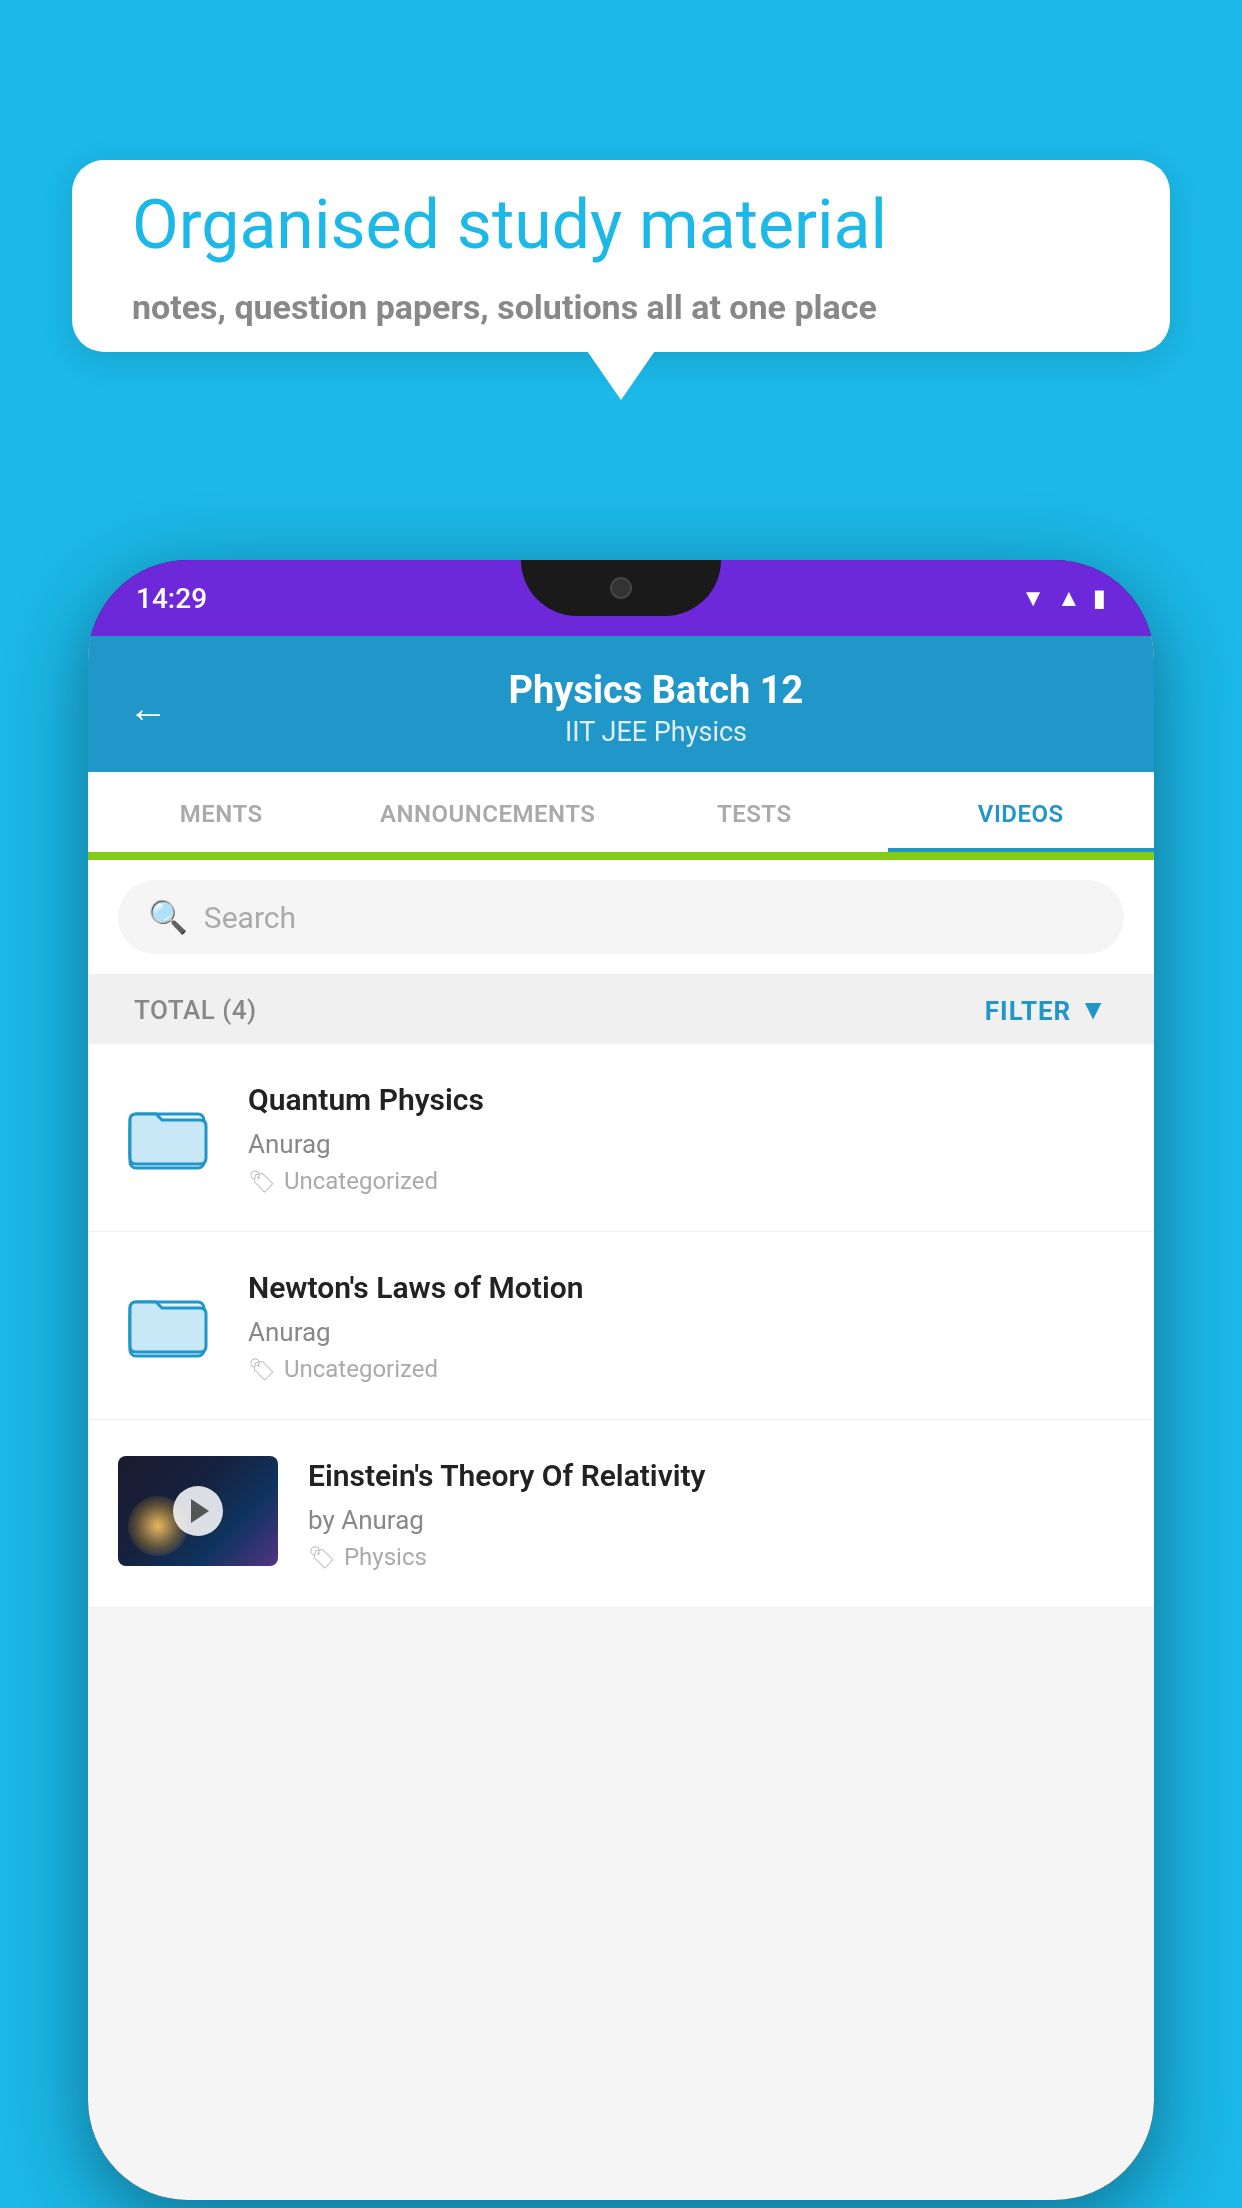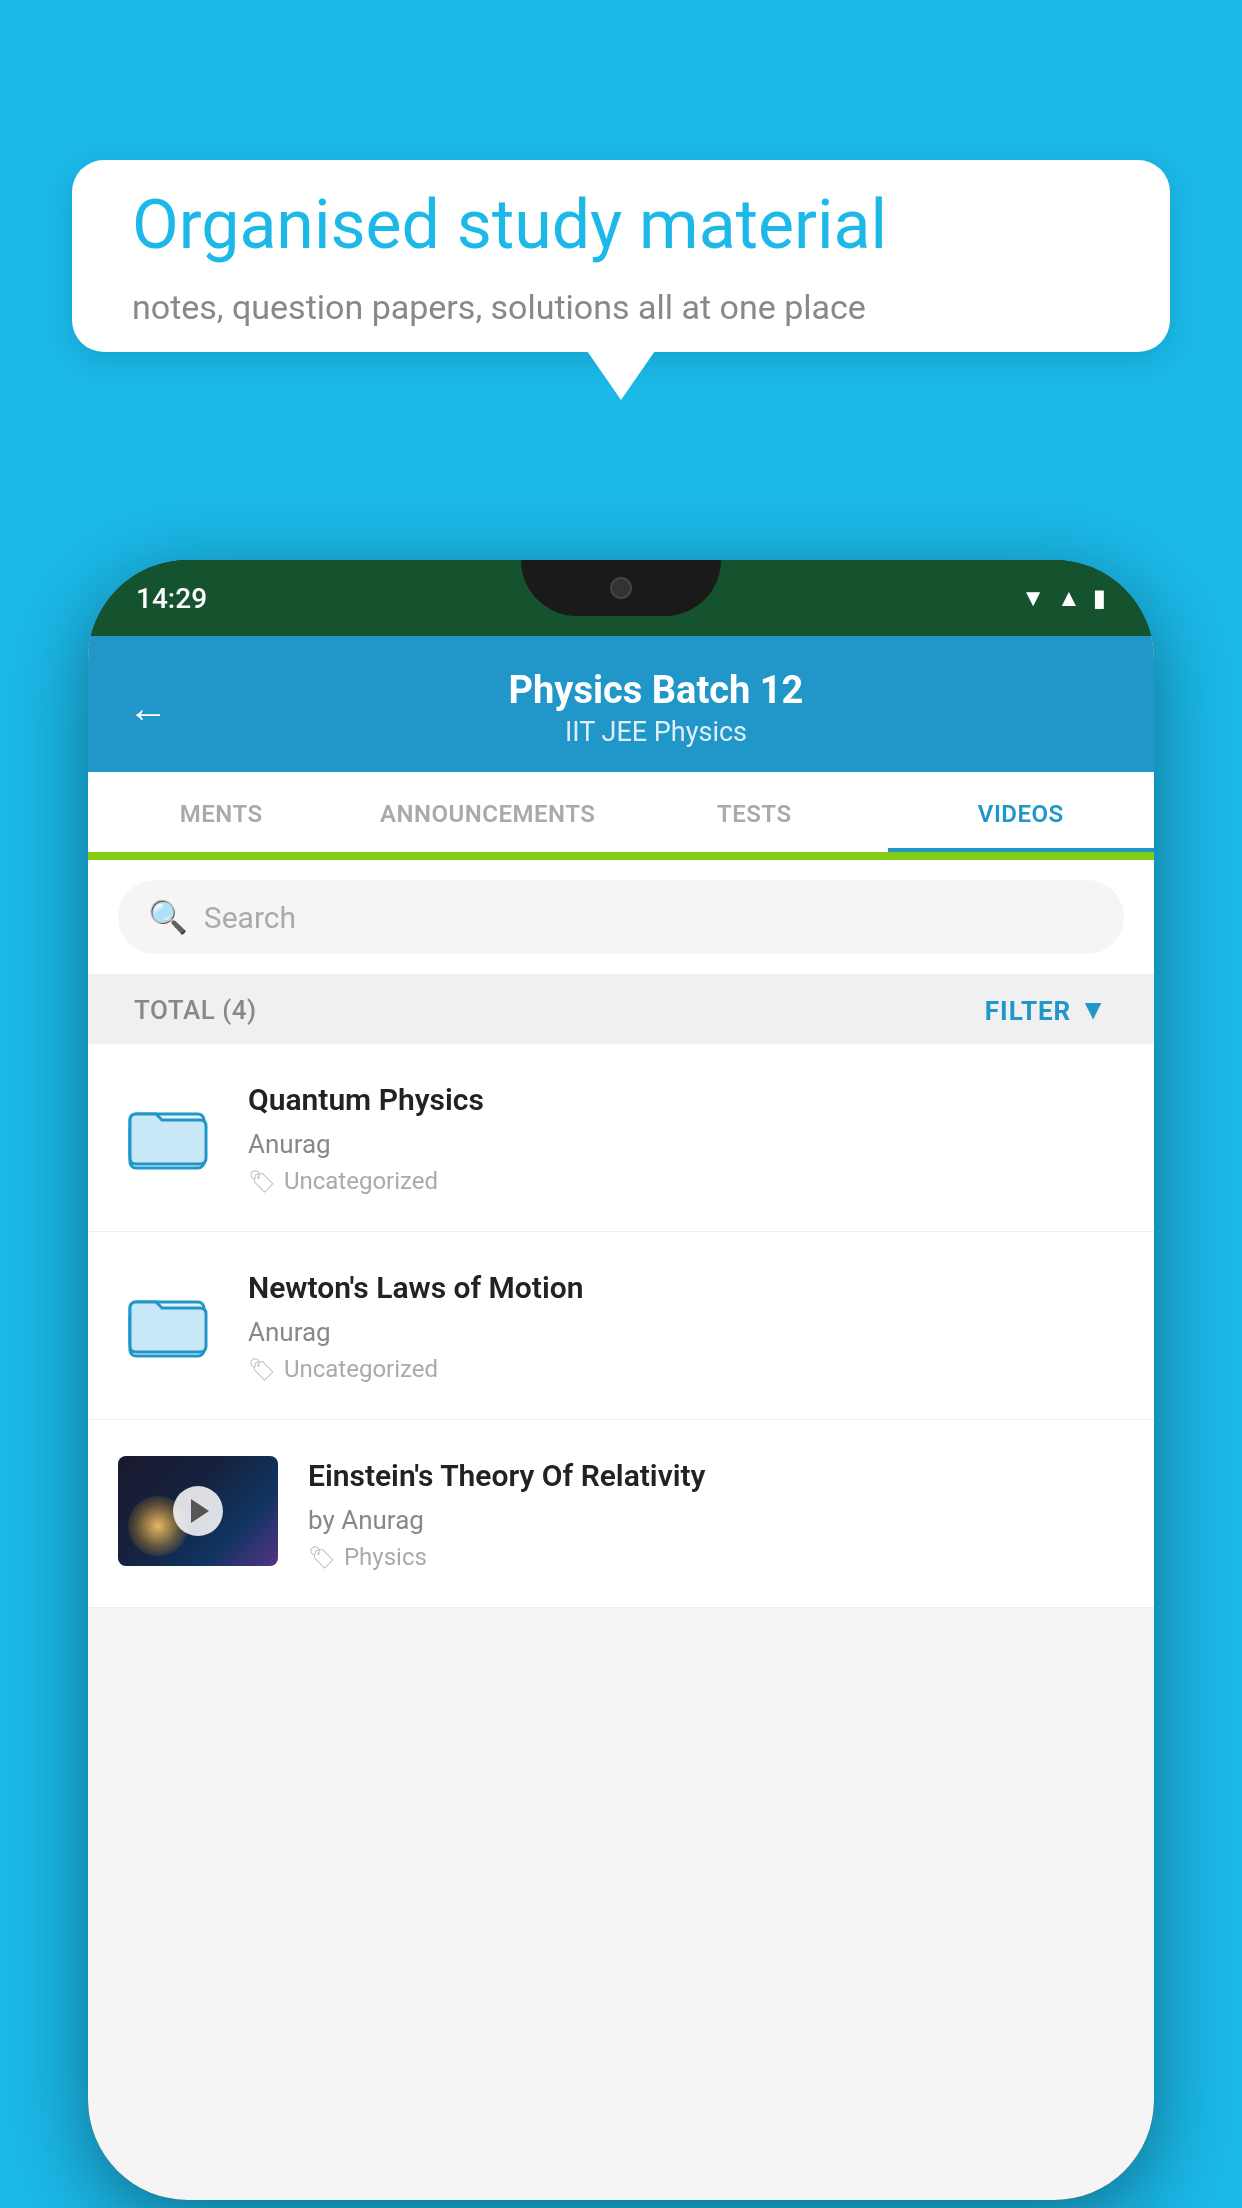--- a/index.html
+++ b/index.html
@@ -38,21 +38,21 @@
     .bubble-title {
       color: #1bb8e8;
       font-size: 68px;
       font-weight: 400;
       line-height: 1.2;
       margin-bottom: 20px;
     }
     .bubble-subtitle {
       color: #888;
       font-size: 34px;
-      font-weight: 400;
+      font-weight: 700;
     }
 
     
     .phone-frame {
       position: absolute;
       top: 560px;
       left: 88px;
       width: 1066px;
       height: 1640px;
       background: #1a1a1a;
@@ -61,21 +61,21 @@
       overflow: hidden;
     }
 
     
     .phone-top-bar {
       position: absolute;
       top: 0;
       left: 0;
       right: 0;
       height: 76px;
-      background: #14532d;
+      background: #6d28d9;
       display: flex;
       align-items: center;
       justify-content: space-between;
       padding: 0 48px;
     }
     .status-time {
       color: white;
       font-size: 28px;
       font-weight: 500;
     }

